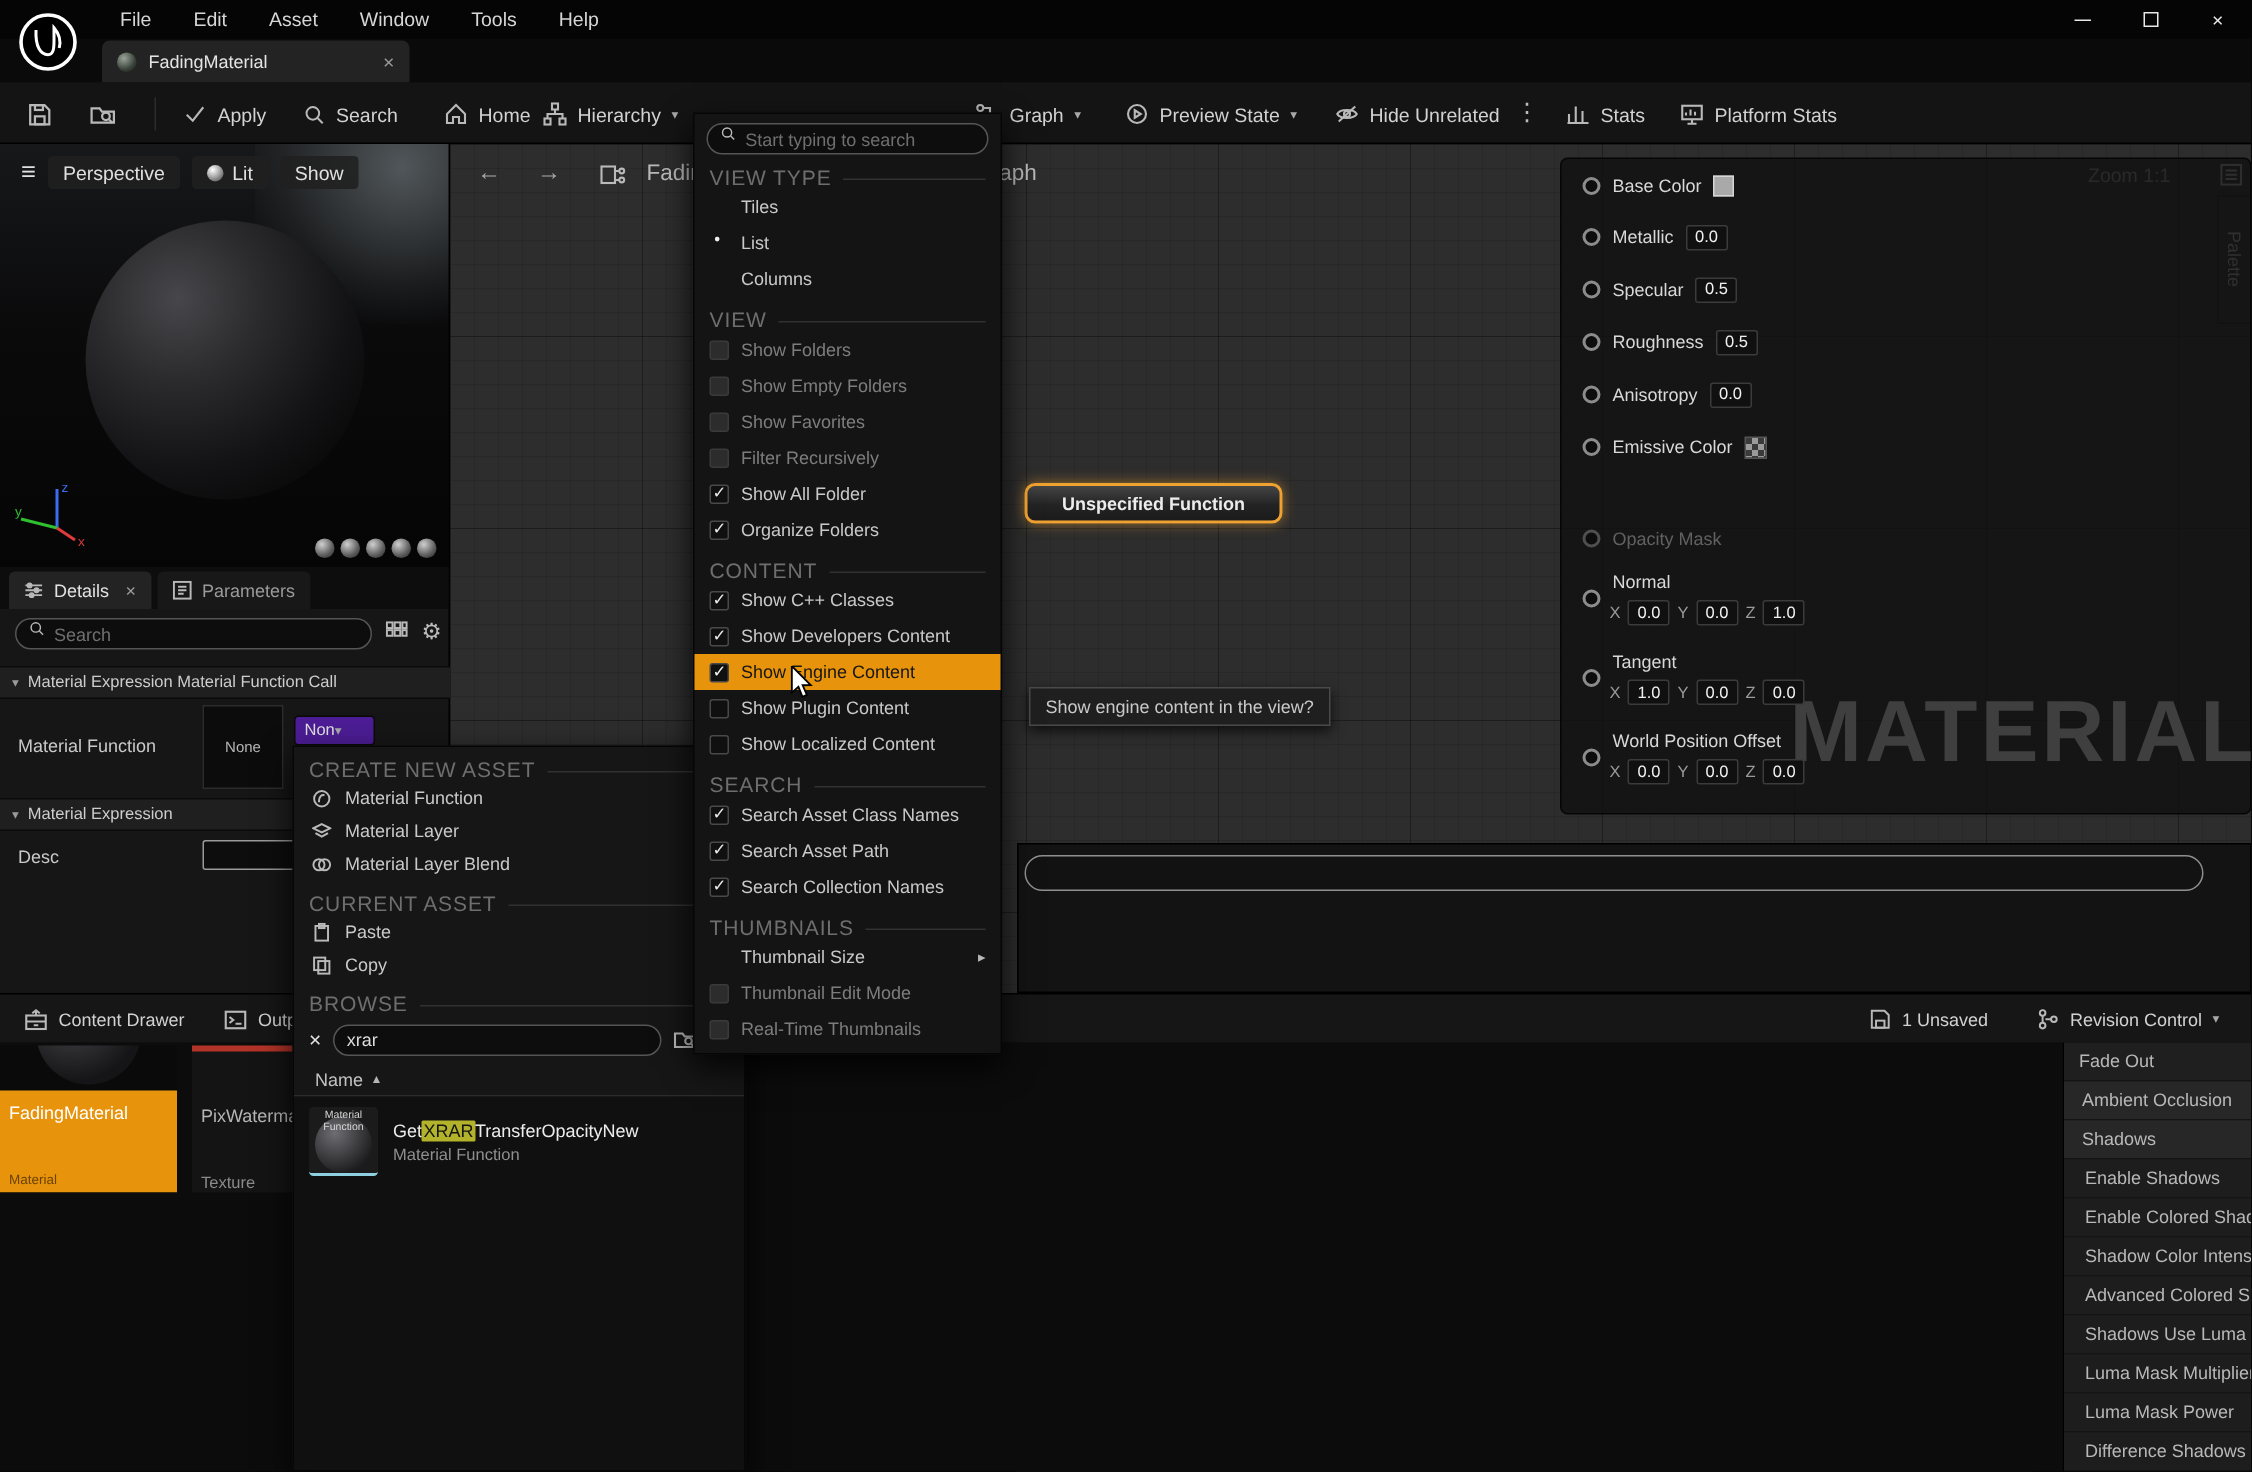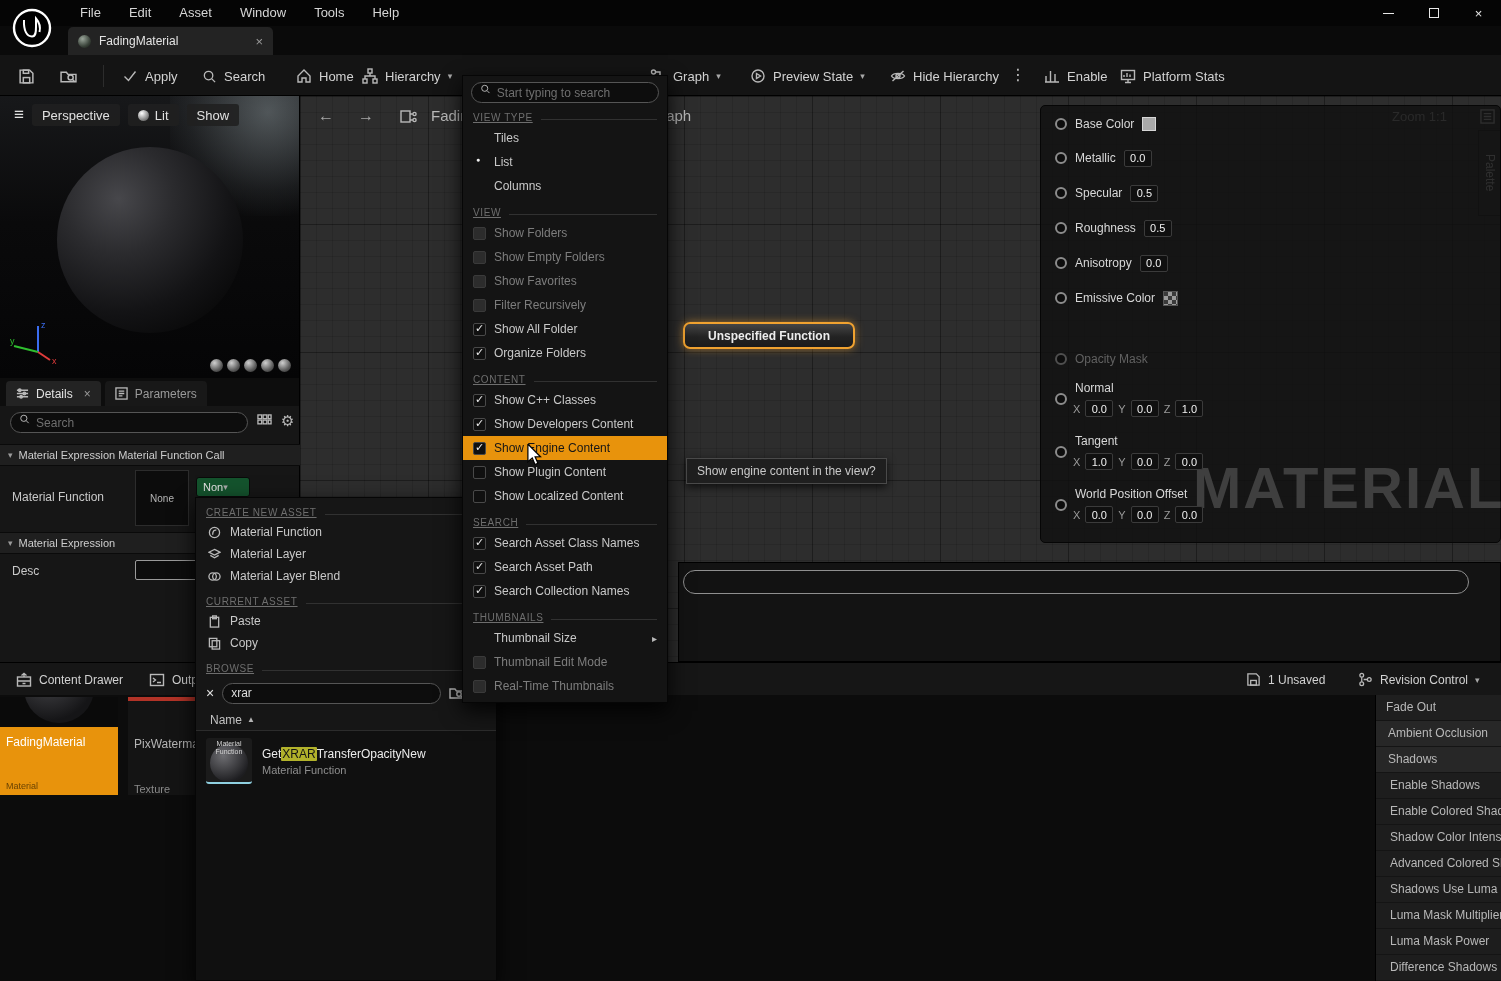--- a/index.html
+++ b/index.html
@@ -56,21 +56,21 @@
   .pill-input { display:flex; gap:6px; background:#0d0d0d; border:1px solid #555; border-radius:11px; height:21px; padding:0 8px; }
   .pill-input input { background:transparent; border:none; outline:none; color:#dcdcdc; font-size:12px; width:100%; font-family:inherit; }
   .pill-input input::placeholder { color:#6f6f6f; }
   .dt-search { position:absolute; left:10px; top:0; width:238px; }
   .dt-grid-ic { position:absolute; left:257px; top:2px; }
   .dt-gear { position:absolute; left:281px; top:0px; font-size:15px; color:#b9b9b9; }
   .dt-section { position:absolute; left:0; width:300px; height:22px; background:#1f1f1f; border-top:1px solid #0a0a0a; border-bottom:1px solid #0a0a0a; display:flex; align-items:center; gap:6px; padding-left:8px; font-size:11px; color:#cdcdcd; }
   .dt-caret { font-size:9px; color:#9a9a9a; }
   .dt-label { position:absolute; font-size:12px; color:#c9c9c9; }
   .dt-thumb { position:absolute; left:135px; top:92px; width:54px; height:56px; background:#0c0c0c; border:1px solid #2c2c2c; display:flex; align-items:center; justify-content:center; font-size:10px; color:#b5b5b5; }
-  .dt-combo { position:absolute; left:196px; top:99px; width:54px; height:20px; background:#14532d; border:1px solid #0a0a0a; border-radius:3px; display:flex; align-items:center; justify-content:flex-start; padding:0 6px; font-size:11px; color:#e0e0e0; }
+  .dt-combo { position:absolute; left:196px; top:99px; width:54px; height:20px; background:#4c1d95; border:1px solid #0a0a0a; border-radius:3px; display:flex; align-items:center; justify-content:flex-start; padding:0 6px; font-size:11px; color:#e0e0e0; }
   .dt-desc-input { position:absolute; left:135px; top:182px; width:163px; height:20px; background:#0d0d0d; border:1px solid #9a9a9a; border-radius:2px; }
 
   
   .graph { position:absolute; left:300px; top:96px; width:1201px; height:566px; background-color:#2d2d2d;
     background-image:
       linear-gradient(rgba(0,0,0,.28) 1px, transparent 1px),
       linear-gradient(90deg, rgba(0,0,0,.28) 1px, transparent 1px),
       linear-gradient(rgba(0,0,0,.12) 1px, transparent 1px),
       linear-gradient(90deg, rgba(0,0,0,.12) 1px, transparent 1px);
     background-size:128px 128px, 128px 128px, 16px 16px, 16px 16px; overflow:hidden; }
@@ -124,21 +124,21 @@
   .rpanel { position:absolute; left:1375px; top:695px; width:126px; height:286px; background:#1c1c1c; border-left:1px solid #000; overflow:hidden; }
   .rp-row { height:26px; line-height:25px; background:#1f1f1f; border-bottom:1px solid #141414; font-size:12px; color:#b8b8b8; white-space:nowrap; overflow:hidden; padding-left:10px; display:flex; align-items:center; gap:5px; }
   .rp-row.collapsed, .rp-row.expanded { background:#272727; padding-left:7px; }
   .rp-arrow { display:none; font-size:9px; color:#cfcfcf; flex:none; }
   .rp-row.collapsed .rp-arrow, .rp-row.expanded .rp-arrow { display:inline; }
   .rp-row.child { background:#1d1d1d; padding-left:14px; }
 
   
   .vo-menu { position:absolute; left:462px; top:75px; width:206px; height:628px; background:#141414; border:1px solid #060606; box-shadow:0 8px 20px rgba(0,0,0,.85); z-index:60; }
   .vo-search { margin:6px 8px 0; }
-  .sec-h { display:flex; align-items:center; gap:8px; height:23px; padding:6px 10px 0; font-size:10px; letter-spacing:.6px; color:#6e6e6e;text-decoration:underline; }
+  .sec-h { display:flex; align-items:center; gap:8px; height:23px; padding:6px 10px 0; font-size:14px; letter-spacing:.6px; color:#6e6e6e; }
   .sec-h .hline { flex:1; height:1px; background:#313131; margin-top:3px; }
   .menu-item { height:24px; display:flex; align-items:center; gap:8px; padding:0 10px; font-size:12px; color:#c9c9c9; }
   .menu-item .ctrl { width:13px; height:13px; flex:none; position:relative; }
   .menu-item.check .ctrl { background:#101010; border:1px solid #494949; border-radius:2px; }
   .menu-item.checked .ctrl::after { content:"✓"; position:absolute; left:1px; top:-2px; font-size:11px; color:#ececec; }
   .menu-item.dim { color:#7d7d7d; }
   .menu-item.dim .ctrl { background:#2c2c2c; border-color:#3a3a3a; }
   .menu-item.on .ctrl::after { content:"●"; position:absolute; left:3px; top:0px; font-size:7px; color:#f0f0f0; }
   .menu-item.highlight { background:#e8930c; color:#161616; }
   .menu-item.highlight.checked .ctrl::after { color:#f4f4f4; }
@@ -267,28 +267,28 @@
         </svg>
       <span>Preview State</span>
       <span class="chev">▾</span>
     </div>
     <div class="tbtn" style="left:886px">
       <svg class="ic" width="16" height="16" viewBox="0 0 16 16">
           <path d="M1.5 8 C3.5 4.5 12.5 4.5 14.5 8 C12.5 11.5 3.5 11.5 1.5 8 Z"></path>
           <circle cx="8" cy="8" r="2"></circle>
           <path d="M2.5 13 L13.5 3"></path>
         </svg>
-      <span>Hide Hierarchy</span>
+      <span>Hide Unrelated</span>
     </div>
     <span class="tdots">⋮</span>
     <div class="tbtn" style="left:1040px">
       <svg class="ic" width="16" height="16" viewBox="0 0 16 16">
           <path d="M2 14 V8 M6.5 14 V3 M11 14 V6 M15 14 H1"></path>
         </svg>
-      <span>Enable</span>
+      <span>Stats</span>
     </div>
     <div class="tbtn" style="left:1116px">
       <svg class="ic" width="16" height="16" viewBox="0 0 16 16">
           <rect x="1.5" y="2.5" width="13" height="9"></rect>
           <path d="M5 14.5 H11 M8 11.5 V14.5 M4 9 V7 M7 9 V5 M10 9 V6.5"></path>
         </svg>
       <span>Platform Stats</span>
     </div>
   </div>
 

